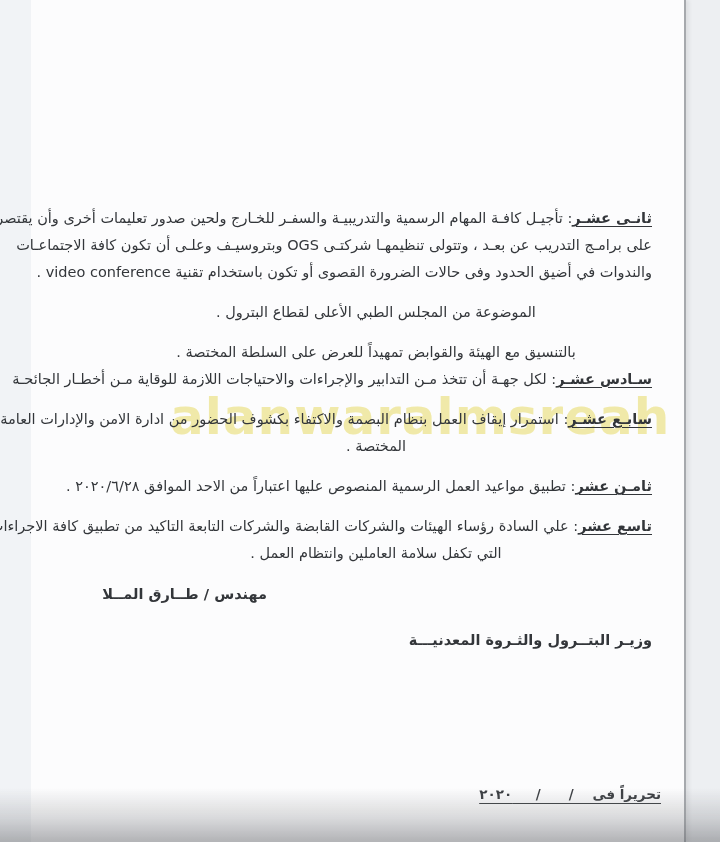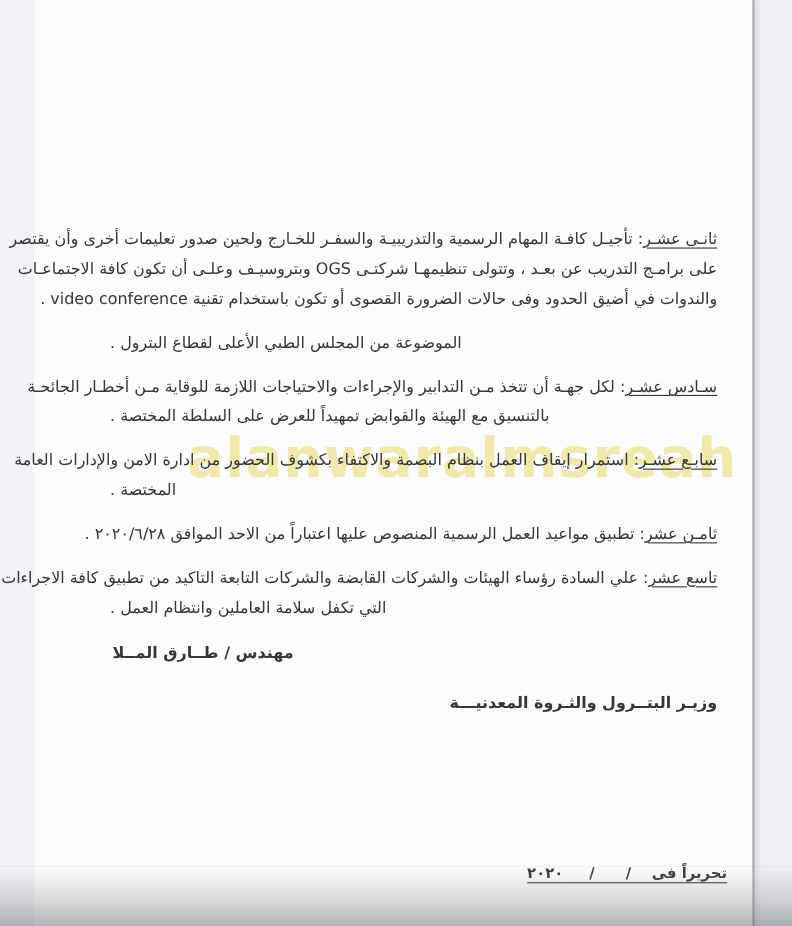--- a/index.html
+++ b/index.html
@@ -26,23 +26,23 @@
     text-align:center;
   }
   .content{
     position:absolute;left:69px;right:32px;top:205px;z-index:1;
     direction:rtl;
     font-size:14.5px;color:#33363a;
   }
   .para{margin:0 0 13px 0;}
   .ln{line-height:27px;min-height:27px;white-space:nowrap;}
   .just{text-align:justify;text-align-last:justify;}
-  .end{text-align:left;}
+  .end{text-align:center;}
   .head{
-    font-weight:normal;
+    font-weight:bold;
     text-decoration:underline;
     text-underline-offset:3px;
   }
   .sig{font-weight:bold;white-space:nowrap;text-align:right;line-height:27px;}
   .sig1{margin-top:14px;margin-right:385px;}
   .sig2{margin-top:19px;}
   .dateline{
     position:absolute;top:786px;right:23px;z-index:1;
     direction:rtl;white-space:pre;
     font-size:13.5px;font-weight:bold;color:#3a3d41;
@@ -76,22 +76,22 @@
         <div class="ln end">والندوات في أضيق الحدود وفى حالات الضرورة القصوى أو تكون باستخدام تقنية video conference .</div>
       </div>
 
 
       <div class="para">
         <div class="ln end">الموضوعة من المجلس الطبي الأعلى لقطاع البترول .</div>
       </div>
 
 
       <div class="para">
+        <div class="ln end">بالتنسيق مع الهيئة والقوابض تمهيداً للعرض على السلطة المختصة .</div>
         <div class="ln just"><span class="head">سـادس عشـر</span><span>: لكل جهـة أن تتخذ مـن التدابير والإجراءات والاحتياجات اللازمة للوقاية مـن أخطـار الجائحـة</span></div>
-        <div class="ln end">بالتنسيق مع الهيئة والقوابض تمهيداً للعرض على السلطة المختصة .</div>
       </div>
 
       <div class="para">
         <div class="ln just"><span class="head">سابـع عشـر</span><span>: استمرار إيقاف العمل بنظام البصمة والاكتفاء بكشوف الحضور من ادارة الامن والإدارات العامة</span></div>
         <div class="ln end">المختصة .</div>
       </div>
 
       <div class="para">
         <div class="ln end"><span class="head">ثامـن عشر</span><span>: تطبيق مواعيد العمل الرسمية المنصوص عليها اعتباراً من الاحد الموافق ٢٠٢٠/٦/٢٨ .</span></div>
       </div>

